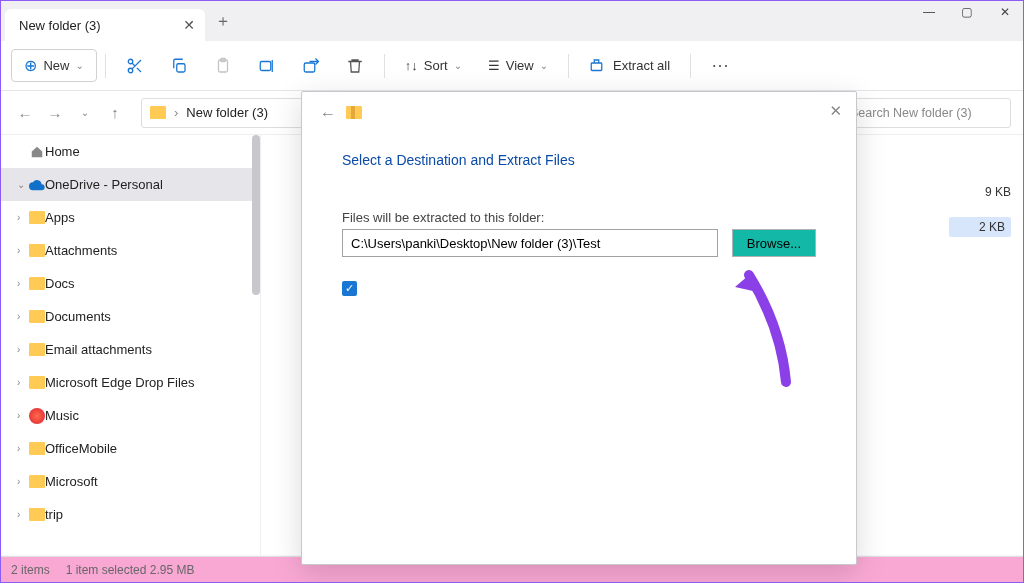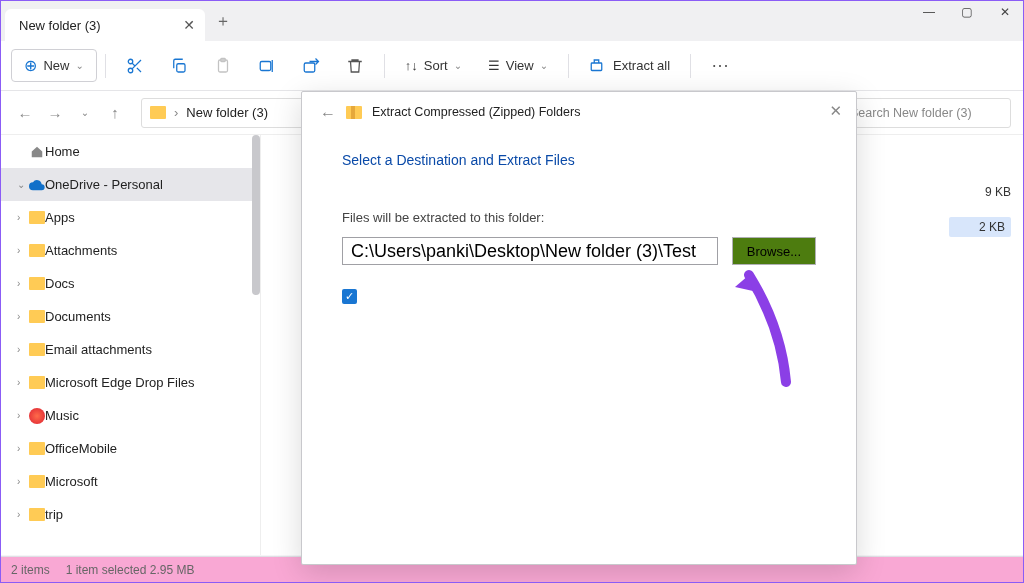--- a/index.html
+++ b/index.html
@@ -44,24 +44,24 @@
 .file-size { text-align: right; width: 50px; }
 
 
 .dialog { position: absolute; left: 300px; top: 90px; width: 556px; height: 474px; background: #fff; border: 1px solid #c8c8cc; border-radius: 2px; box-shadow: 0 8px 30px rgba(0,0,0,0.15); z-index: 50; display: flex; flex-direction: column; }
 .dialog-header { height: 40px; display: flex; align-items: center; padding: 0 18px; gap: 10px; position: relative; }
 .dialog-header .back { color: #888; font-size: 16px; cursor: pointer; }
 .dialog-header .label { font-size: 12.5px; }
 .dialog-close { position: absolute; right: 14px; top: 10px; color: #888; cursor: pointer; font-size: 15px; }
 .dialog-body { padding: 20px 40px 10px 40px; flex: 1; position: relative; }
 .dialog-title { color: #0a4aa8; font-size: 14px; font-weight: 400; margin-bottom: 42px; }
-.dialog-sub { font-size: 13px; color: #444; margin-bottom: 12px; }
+.dialog-sub { font-size: 13px; color: #444; margin-bottom: 4px; }
 .dialog-path-row { display: flex; gap: 14px; align-items: center; margin-bottom: 24px; }
-.dialog-path { flex: 1; height: 28px; border: 1px solid #a0a0a5; padding: 0 8px; font-size: 18px; outline: none; }
-.browse-btn { height: 28px; padding: 0 14px; border: 1px solid #b0b0b5; background: #4d7c0f; cursor: pointer; font-size: 13px; }
+.dialog-path { flex: 1; height: 28px; border: 1px solid #a0a0a5; padding: 0 8px; font-size: 13px; outline: none; }
+.browse-btn { height: 28px; padding: 0 14px; border: 1px solid #b0b0b5; background: #14b8a6; cursor: pointer; font-size: 13px; }
 .chk-row { display: flex; align-items: center; gap: 8px; }
 .chk { width: 15px; height: 15px; background: #1976d2; border-radius: 2px; display: flex; align-items: center; justify-content: center; color: #fff; font-size: 11px; }
 .dialog-footer { height: 52px; border-top: 1px solid #e4e4e7; display: flex; align-items: center; justify-content: flex-end; padding: 0 18px; gap: 12px; background: #f5f5f7; }
 .extract-btn { height: 28px; padding: 0 20px; border: 1px solid #1976d2; background: #fdfdfd; cursor: pointer; font-size: 13px; outline: 3px solid #8b3fe6; }
 .cancel-btn { height: 28px; padding: 0 18px; border: 1px solid #b0b0b5; background: #fdfdfd; cursor: pointer; font-size: 13px; }
 
 
 .arrow-annot { position: absolute; left: 730px; top: 266px; pointer-events: none; z-index: 60; }
 
 .statusbar { position: absolute; bottom: 0; left: 0; right: 0; height: 26px; border-top: 1px solid #e0e0e5; display: flex; align-items: center; padding: 0 10px; gap: 16px; font-size: 12px; color: #666; background: #f9a8d4; }
@@ -245,21 +245,20 @@
       </div>
   </div>
 </div>
 
 <div class="dialog">
   <div class="dialog-header">
     <span class="back">←</span>
     <span class="folder-tiny" style="position:relative">
         <span style="position:absolute;left:5px;top:0;width:4px;height:13px;background:#e6a83b"></span>
       </span>
-    <span class="label">Extract Compressed (Zipped) Folders</span>
     <span class="dialog-close">✕</span>
   </div>
   <div class="dialog-body">
     <div class="dialog-title">Select a Destination and Extract Files</div>
     <div class="dialog-sub">Files will be extracted to this folder:</div>
     <div class="dialog-path-row">
       <input class="dialog-path" value="C:\Users\panki\Desktop\New folder (3)\Test" style="">
       <button class="browse-btn">Browse...</button>
     </div>
     <div class="chk-row">

